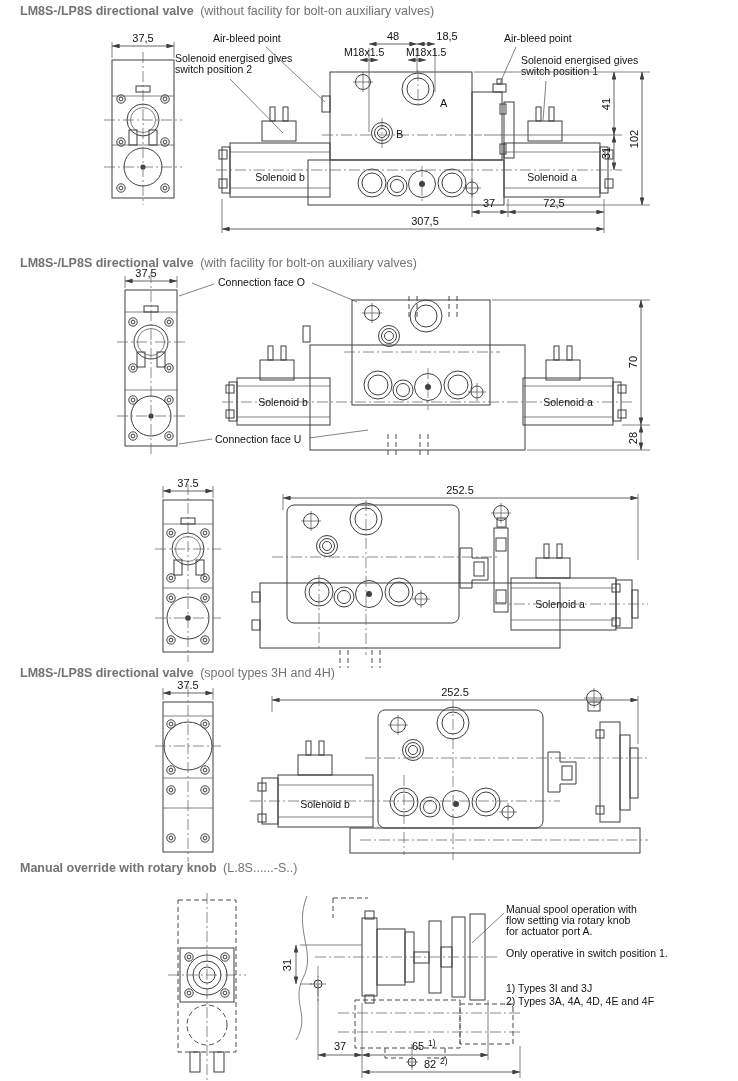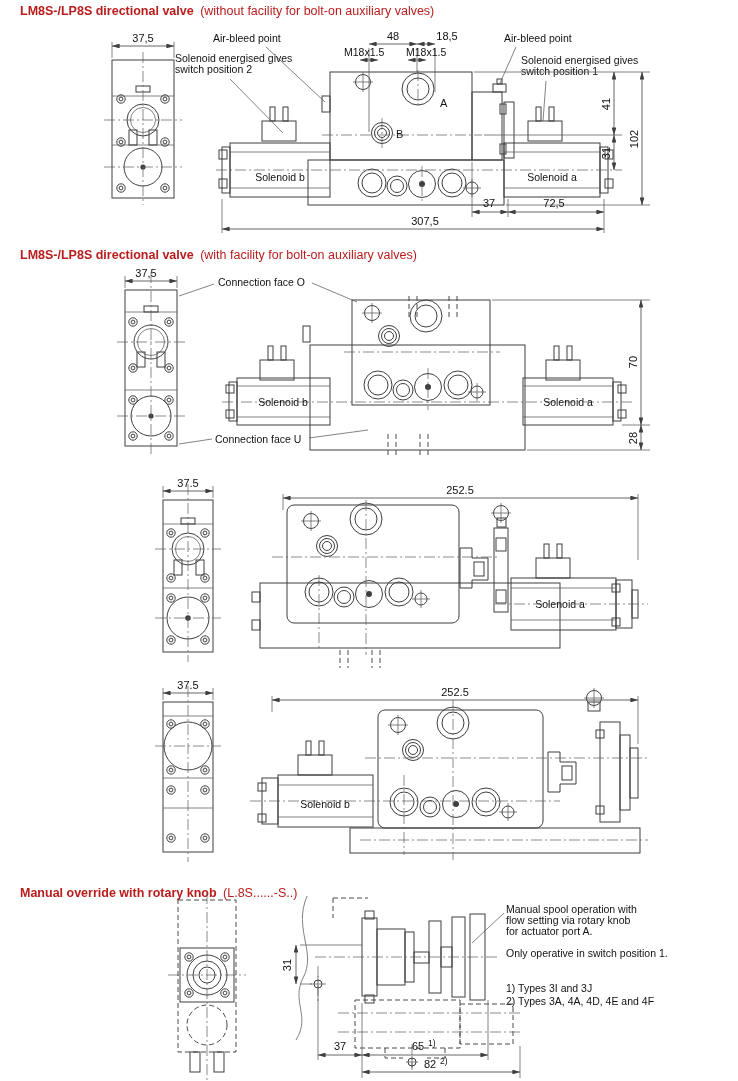--- a/index.html
+++ b/index.html
@@ -1,18 +1,18 @@
 <!DOCTYPE html>
 <html><head>
 <meta charset="utf-8">
 <style>
   html,body{margin:0;padding:0;background:#fff;}
   .page{position:relative;width:738px;height:1081px;background:#ffffff;
         font-family:"Liberation Sans",sans-serif;overflow:hidden;}
-  .stitle{position:absolute;left:20px;font-size:12.5px;color:#b91c1c;white-space:nowrap;}
+  .stitle{position:absolute;left:20px;font-size:12.5px;color:#737373;white-space:nowrap;}
   .tb{font-weight:bold;}
   .tn{font-weight:normal;margin-left:3px;}
   svg{position:absolute;left:0;top:0;}
   .ln{fill:none;stroke:#3f3f3f;stroke-width:1;}
   .lt{fill:none;stroke:#5a5a5a;stroke-width:.75;}
   .cl{fill:none;stroke:#5a5a5a;stroke-width:.7;stroke-dasharray:11 3 2 3;}
   .dsh{fill:none;stroke:#4a4a4a;stroke-width:1;stroke-dasharray:5 3;}
   .dim{fill:none;stroke:#3f3f3f;stroke-width:.8;}
   .fil{fill:#3f3f3f;stroke:none;}
   text.t{font-family:"Liberation Sans",sans-serif;font-size:11px;fill:#111;}
@@ -22,25 +22,29 @@
 </style>
 </head>
 <body>
 
 <div class="page">
 
   <div class="stitle" style="top:4px">
     <span class="tb">LM8S-/LP8S directional valve</span>
     <span class="tn">(without facility for bolt-on auxiliary valves)</span>
   </div>
-  <div class="stitle" style="top:248px">
+  <div class="stitle" style="top:256px">
     <span class="tb">LM8S-/LP8S directional valve</span>
     <span class="tn">(with facility for bolt-on auxiliary valves)</span>
   </div>
-  <div class="stitle" style="top:886px">
+  <div class="stitle" style="top:666px">
+    <span class="tb">LM8S-/LP8S directional valve</span>
+    <span class="tn">(spool types 3H and 4H)</span>
+  </div>
+  <div class="stitle" style="top:861px">
     <span class="tb">Manual override with rotary knob</span>
     <span class="tn">(L.8S......-S..)</span>
   </div>
 
   <svg width="738" height="1081" viewBox="0 0 738 1081">
     <defs>
       <marker id="ar" viewBox="0 0 10 6" refX="9.5" refY="3" markerWidth="10" markerHeight="6" orient="auto-start-reverse">
         <path class="arr" d="M0,0 L10,3 L0,6 z"></path>
       </marker>
       <g id="bolt" class="ln">

